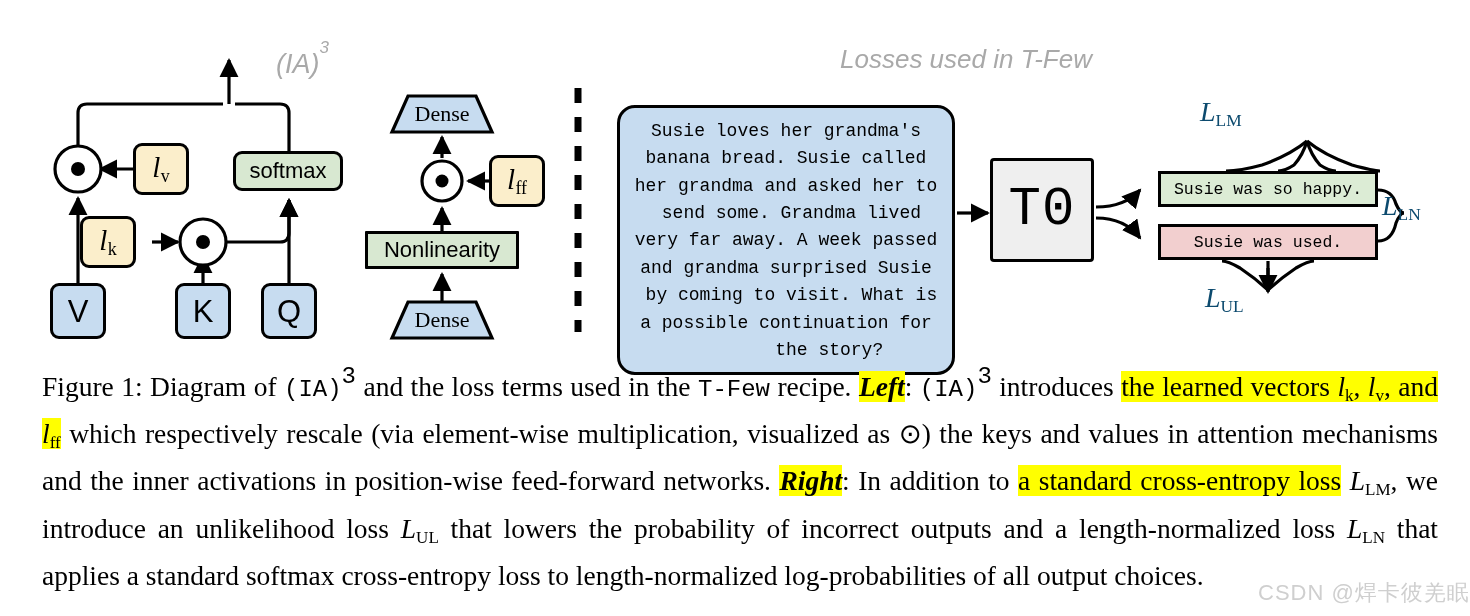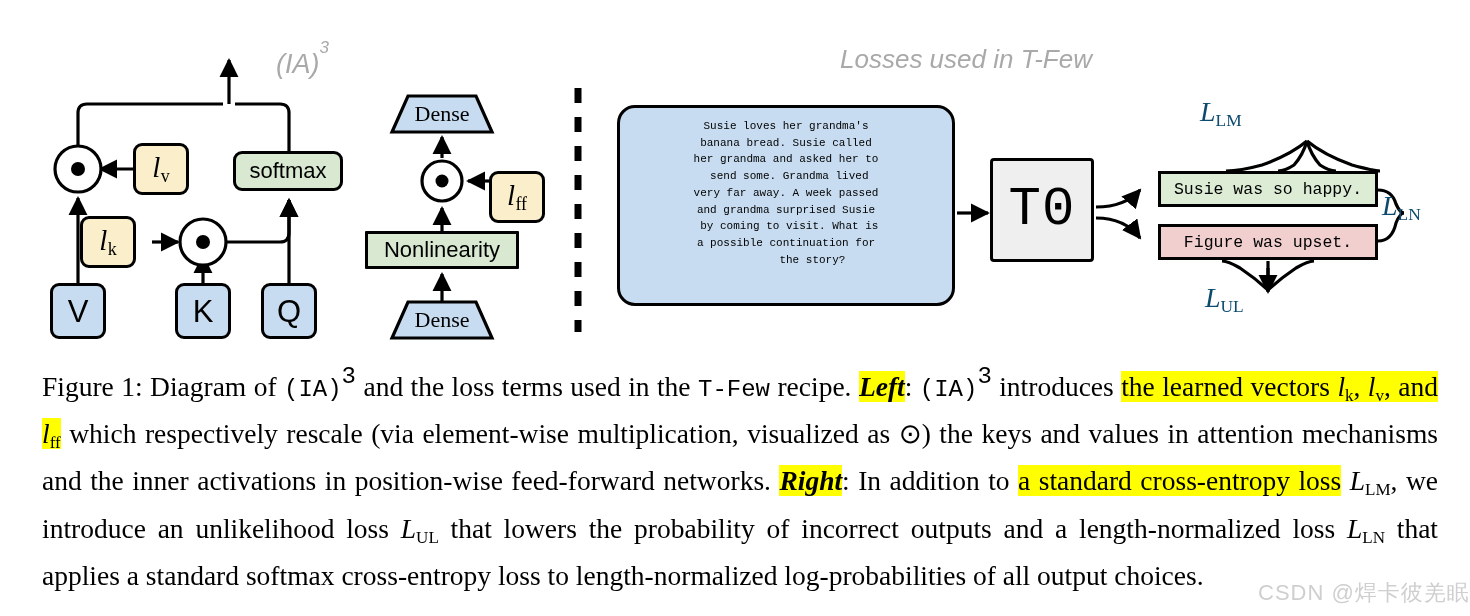--- a/index.html
+++ b/index.html
@@ -76,45 +76,45 @@
 
   
   #box-v { left: 50px;  top: 283px; width: 56px; height: 56px; font-size: 31px; }
   #box-k { left: 175px; top: 283px; width: 56px; height: 56px; font-size: 31px; }
   #box-q { left: 261px; top: 283px; width: 56px; height: 56px; font-size: 31px; }
   #box-lv { left: 133px; top: 143px; width: 56px; height: 52px; font-size: 29px; }
   #box-lk { left: 80px;  top: 216px; width: 56px; height: 52px; font-size: 29px; }
   #box-softmax { left: 233px; top: 151px; width: 110px; height: 40px; font-size: 22px; }
 
   
-  #box-ff-lff { left: 489px; top: 155px; width: 56px; height: 52px; font-size: 29px; margin-top: 16px; }
+  #box-ff-lff { left: 489px; top: 155px; width: 56px; height: 52px; font-size: 29px; }
   #box-nonlin { left: 365px; top: 231px; width: 154px; height: 38px; font-size: 22px; border-radius: 1px; }
   .trapz {
     position: absolute;
     font-family: Liberation Serif, serif;
     display: flex;
     align-items: center;
     justify-content: center;
     font-size: 22px;
     color: #000;
   }
   #box-dense-top  { left: 392px; top: 96px;  width: 100px; height: 36px; }
   #box-dense-bot  { left: 392px; top: 302px; width: 100px; height: 36px; }
 
   
   #box-prompt {
     position: absolute;
     left: 617px; top: 105px;
-    width: 338px; height: 201px;
+    width: 338px; height: 270px;
     box-sizing: border-box;
     background: #c7dcf0;
     border: 3px solid #000;
     border-radius: 18px;
     font-family: "Liberation Mono", monospace;
-    font-size: 11px;
+    font-size: 18px;
     line-height: 1.52;
     text-align: center;
     padding: 10px 8px 0 8px;
     white-space: pre-wrap;
     color: #000;
   }
   #box-t0 {
     left: 990px; top: 158px;
     width: 104px; height: 104px;
     font-family: "Liberation Mono", monospace;
@@ -301,21 +301,21 @@
 banana bread. Susie called
 her grandma and asked her to
  send some. Grandma lived
 very far away. A week passed
 and grandma surprised Susie
  by coming to visit. What is
 a possible continuation for
         the story?</div>
   <div id="box-t0" class="node grey">T0</div>
   <div id="box-ans-pos" class="answer">Susie was so happy.</div>
-  <div id="box-ans-neg" class="answer">Figure was upset.</div>
+  <div id="box-ans-neg" class="answer">Susie was used.</div>
 
   <div id="loss-lm" class="loss-label"><span>L</span><sub>LM</sub></div>
   <div id="loss-ul" class="loss-label"><span>L</span><sub>UL</sub></div>
   <div id="loss-ln" class="loss-label"><span>L</span><sub>LN</sub></div>
 </div>
 
 <div id="caption"><span>Figure 1: Diagram of </span><span class="mono">(IA)</span><sup class="mono">3</sup><span> and the loss terms used in the </span><span class="mono">T-Few</span><span> recipe. </span><span class="hl side">Left</span><span>: </span><span class="mono">(IA)</span><sup class="mono">3</sup><span> introduces </span><span class="hl"><span>the learned vectors </span><span class="math"><span>l</span><sub>k</sub></span><span>, </span><span class="math"><span>l</span><sub>v</sub></span><span>, and </span><span class="math"><span>l</span><sub>ff</sub></span></span><span> which respectively rescale (via element-wise multiplication, visualized as </span><span>⊙</span><span>) the keys and values in attention mechanisms and the inner activations in position-wise feed-forward networks. </span><span class="hl side">Right</span><span>: In addition to </span><span class="hl">a standard cross-entropy loss</span><span> </span><span class="math"><span>L</span><sub>LM</sub></span><span>, we introduce an unlikelihood loss </span><span class="math"><span>L</span><sub>UL</sub></span><span> that lowers the probability of incorrect outputs and a length-normalized loss </span><span class="math"><span>L</span><sub>LN</sub></span><span> that applies a standard </span><span class="sans-sm">softmax</span><span> cross-entropy loss to length-normalized log-probabilities of all output choices.</span></div>
 
 <div id="watermark">CSDN @焊卡彼羌眠</div>
 

